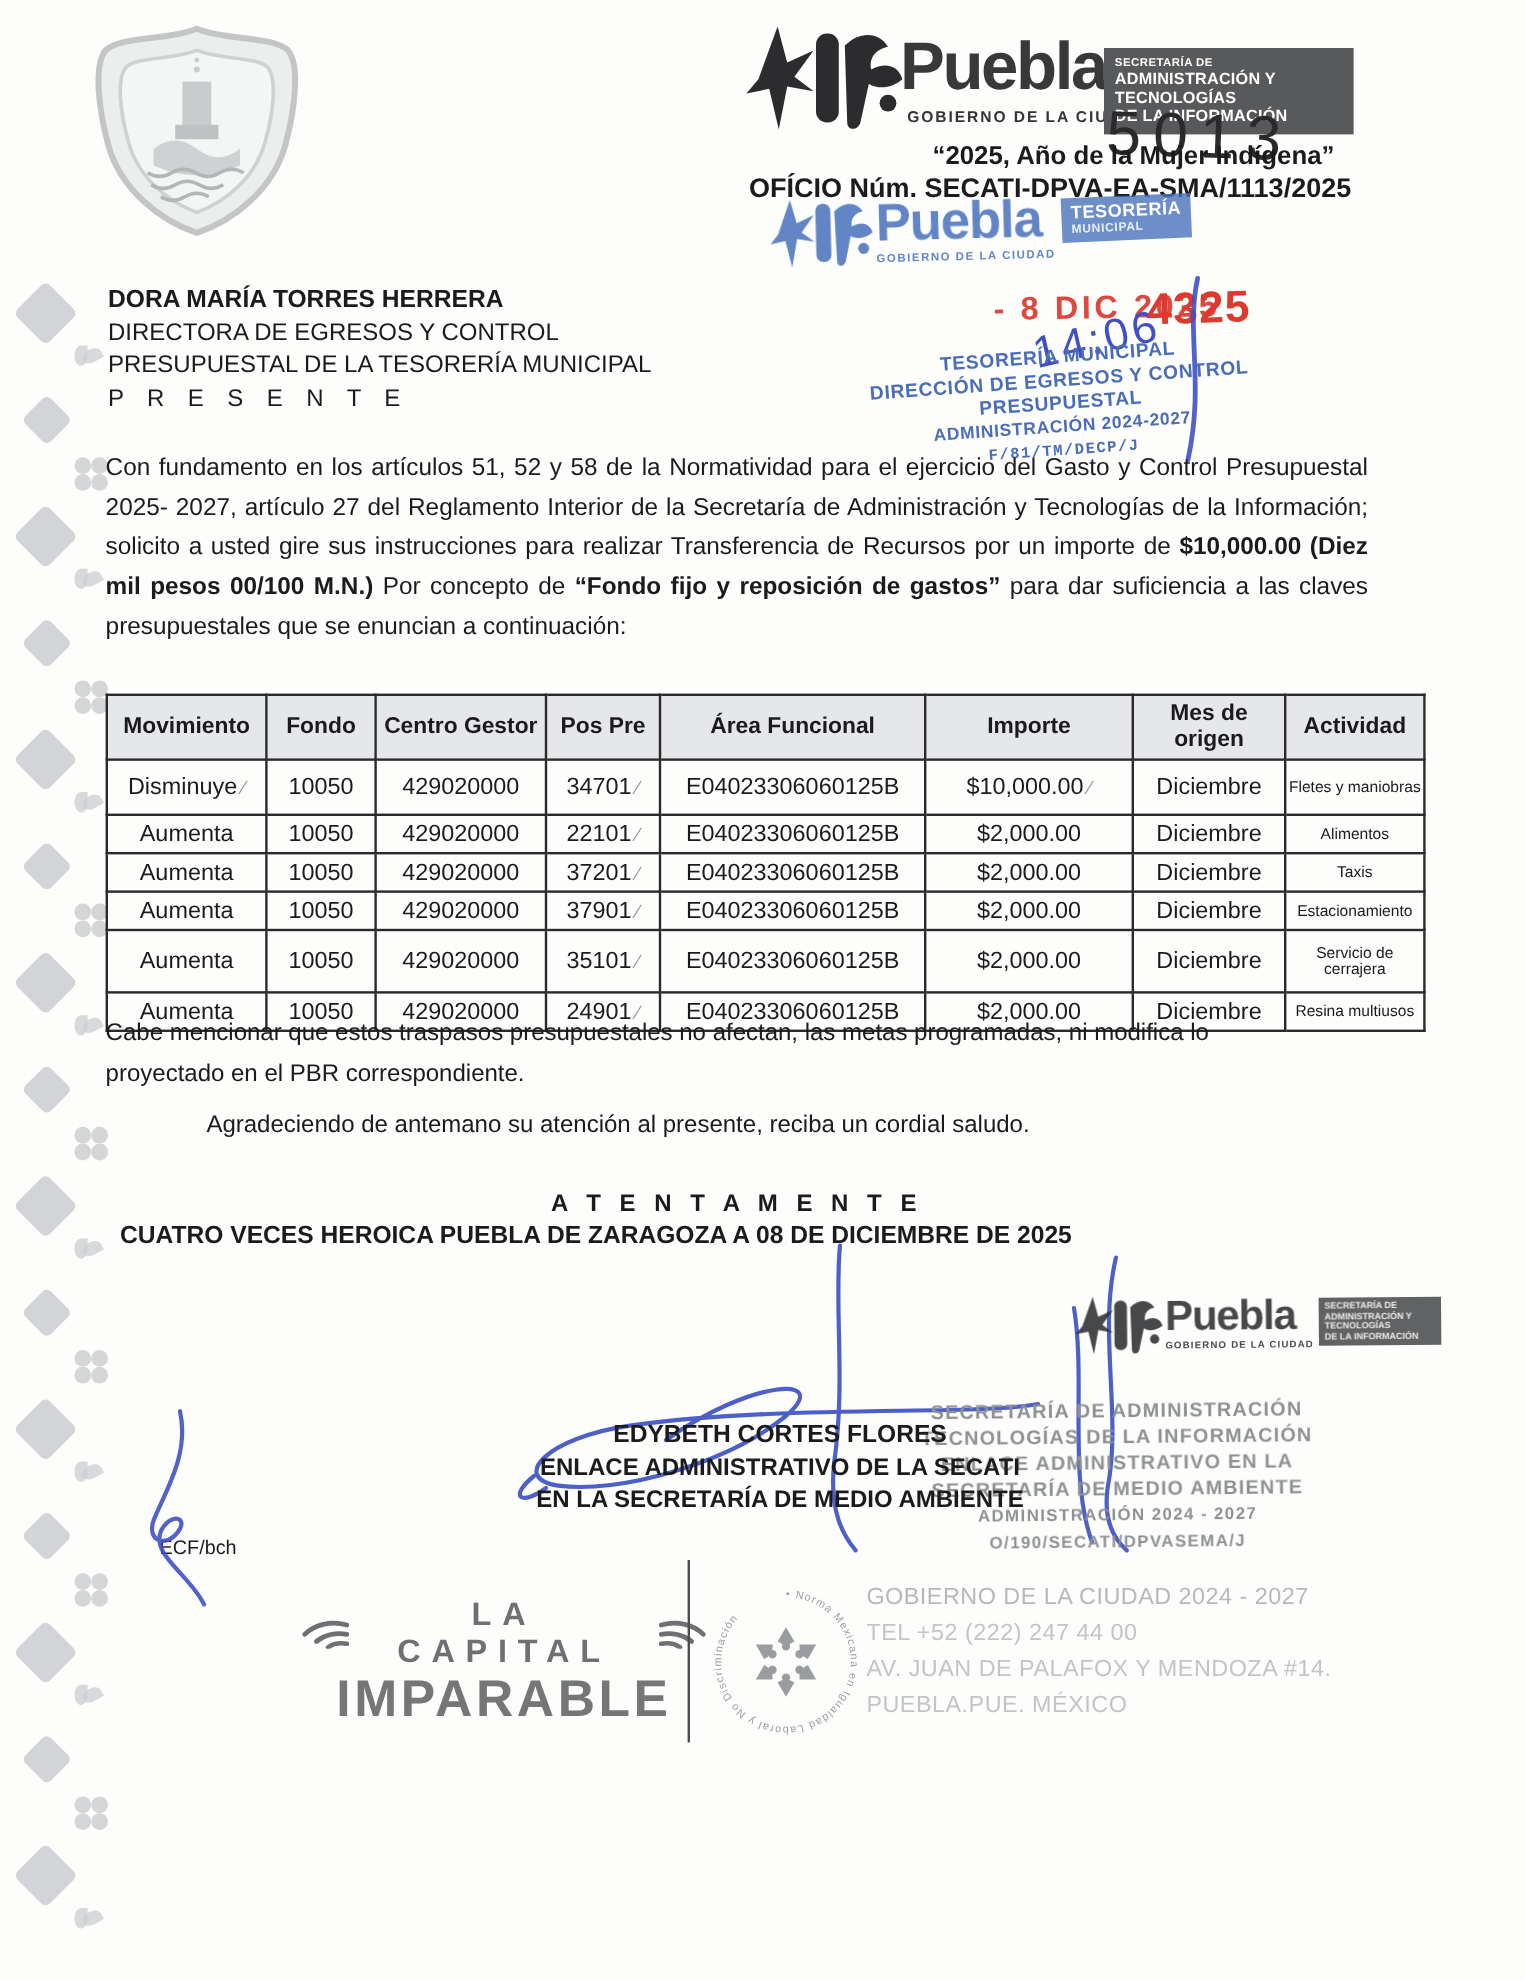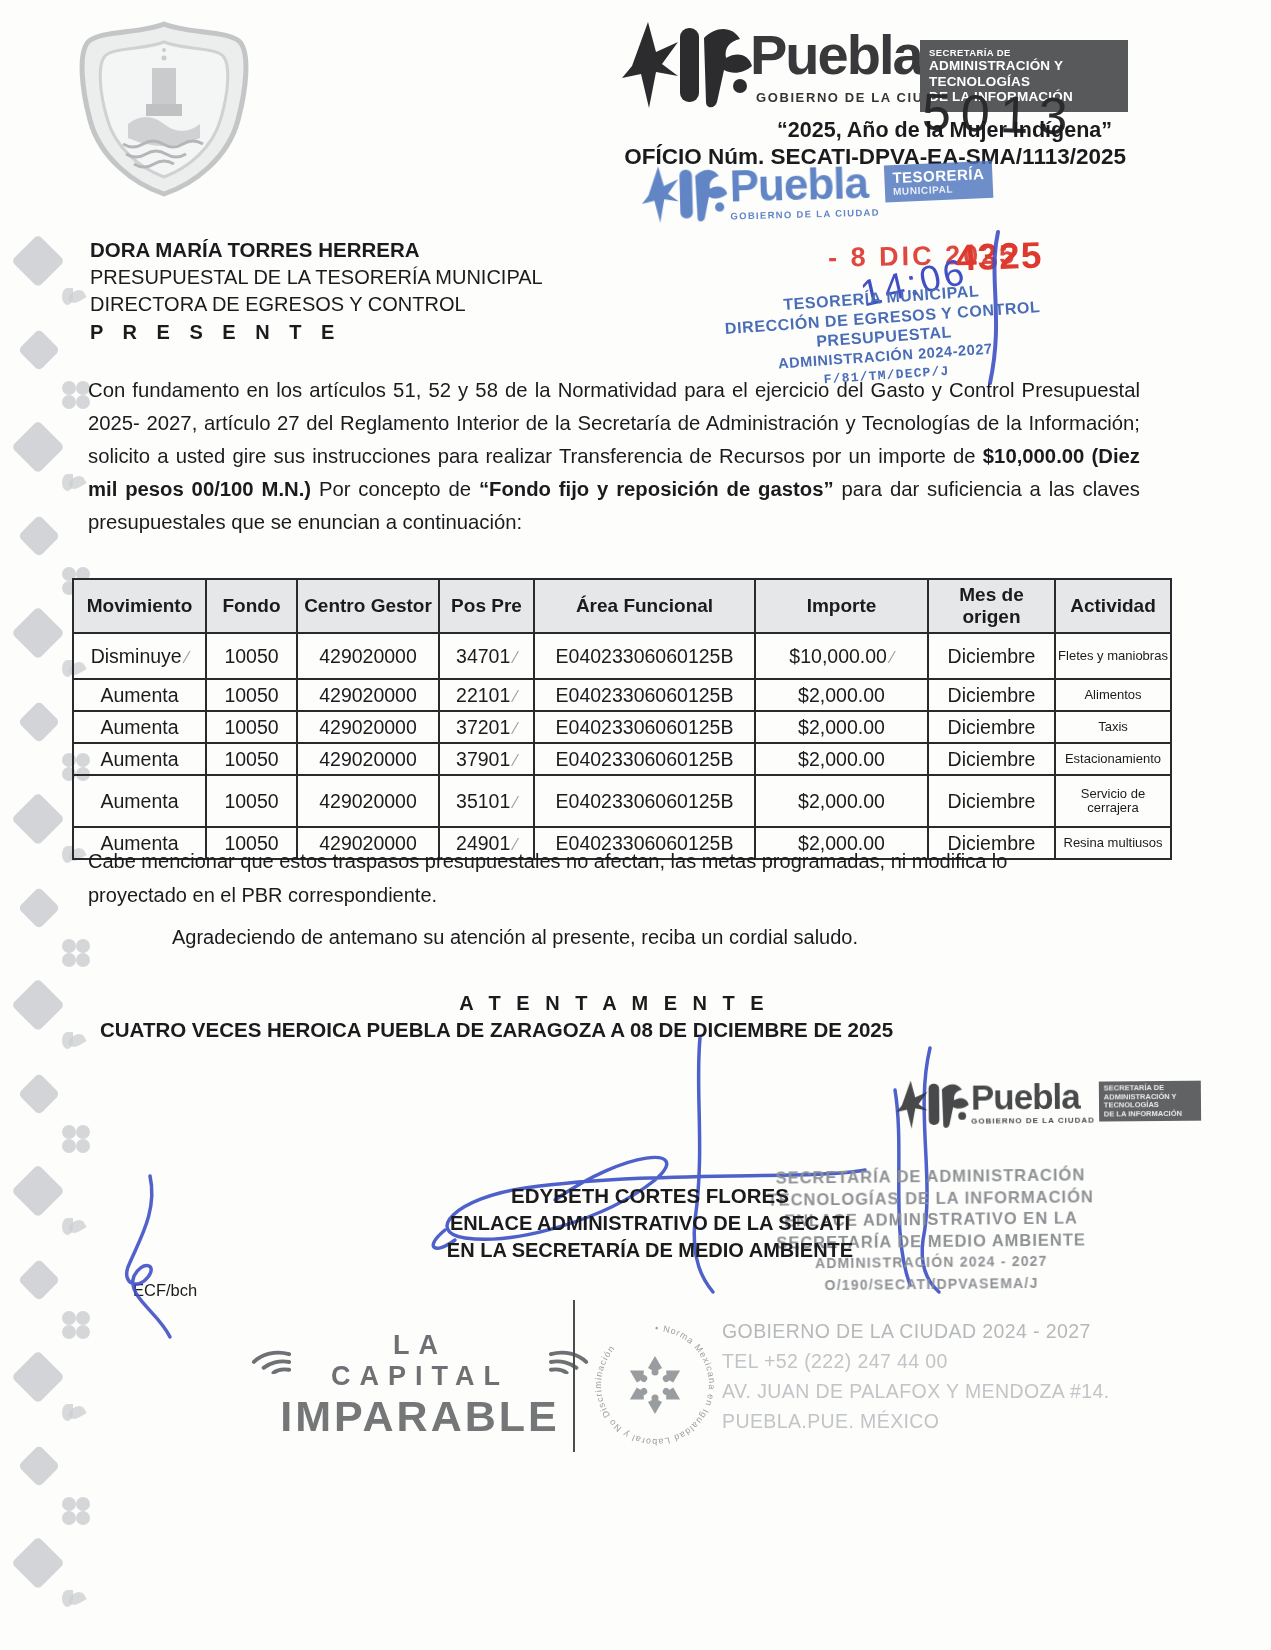--- a/index.html
+++ b/index.html
@@ -37,40 +37,40 @@
   .stamp-top .wm{font-size:44px;font-weight:bold;color:#4a74bd;letter-spacing:-1px;line-height:44px;margin-top:4px;filter:blur(.3px);}
   .stamp-top .tg{font-size:9.5px;font-weight:bold;color:#4a74bd;letter-spacing:1.3px;margin-top:2px;}
   .stamp-top .tbox{background:#4a74bd;color:#fff;margin-left:6px;margin-top:8px;padding:4px 8px 5px;transform:rotate(-1deg);opacity:.92;}
   .stamp-top .tbox .b1{font-size:15px;font-weight:bold;letter-spacing:.5px;}
   .stamp-top .tbox .b2{font-size:10px;font-weight:bold;letter-spacing:.6px;opacity:.85;}
 
   
   .recipient{left:90px;top:224px;line-height:27.5px;margin-top:12px;}
   .recipient .name{font-size:20.5px;font-weight:bold;}
   .recipient .t{font-size:20px;}
-  .recipient .sal{font-size:20px;letter-spacing:7px;font-weight:bold;}
+  .recipient .sal{font-size:20px;letter-spacing:7px;}
 
   
   .red-date{left:828px;top:241px;font-size:27px;font-weight:bold;color:#dd392e;letter-spacing:3px;transform:rotate(-1deg);opacity:.92;}
   .hand-time{left:860px;top:262px;font-size:37px;color:#4050c4;transform:rotate(-13deg);letter-spacing:3px;}
   .red-folio{left:956px;top:236px;font-size:37px;font-weight:bold;color:#dd392e;transform:rotate(-2deg);letter-spacing:1px;}
   .stamp-blue-text{left:688px;top:288px;width:392px;transform:rotate(-4deg);color:#4a6db8;text-align:center;font-weight:bold;}
   .stamp-blue-text .ln{font-size:16px;line-height:19.5px;letter-spacing:.6px;}
   .stamp-blue-text .ln3{font-size:14.5px;}
   .stamp-blue-text .ln4{font-size:13px;letter-spacing:1.2px;font-family:"Liberation Mono",monospace;}
 
   
   .body-p{left:88px;top:374px;width:1052px;font-size:20.3px;line-height:33px;text-align:justify;}
   .p2{left:88px;top:844px;width:1015px;font-size:20px;line-height:34px;}
   .p3{left:172px;top:926px;font-size:20px;}
   .atent{left:88px;top:992px;width:1052px;text-align:center;font-size:20px;font-weight:bold;letter-spacing:5px;}
   .dateline{left:100px;top:1018px;width:1052px;text-align:left;font-size:20.5px;font-weight:bold;}
 
   
-  table.budget{position:absolute;left:72px;top:578px;width:1050px;border-collapse:collapse;table-layout:fixed;}
+  table.budget{position:absolute;left:88px;top:578px;width:1050px;border-collapse:collapse;table-layout:fixed;}
   table.budget th,table.budget td{border:2px solid #2a2a2c;text-align:center;padding:1px 2px;overflow:hidden;}
   table.budget th{background:#e6e7e8;font-size:19px;font-weight:bold;height:50px;line-height:22px;}
   table.budget td{font-size:19.5px;}
   table.budget td.act{font-size:13px;line-height:14.5px;}
   table.budget tr.r0 td{height:42px;}
   table.budget tr.r1 td,table.budget tr.r2 td,table.budget tr.r3 td,table.budget tr.r5 td{height:28px;}
   table.budget tr.r4 td{height:48px;}
   .tick{color:#97999c;font-size:16px;margin-left:4px;font-weight:normal;}
 
   
@@ -201,22 +201,22 @@
       <div class="tg">GOBIERNO DE LA CIUDAD</div>
     </div>
     <div class="tbox">
       <div class="b1">TESORERÍA</div>
       <div class="b2">MUNICIPAL</div>
     </div>
   </div>
 
   <div class="abs recipient">
     <div class="name">DORA MARÍA TORRES HERRERA</div>
+    <div class="t">DIRECTORA DE EGRESOS Y CONTROL</div>
     <div class="t">PRESUPUESTAL DE LA TESORERÍA MUNICIPAL</div>
-    <div class="t">DIRECTORA DE EGRESOS Y CONTROL</div>
     <div class="sal">P R E S E N T E</div>
   </div>
 
   <div class="abs red-date">- 8 DIC 2025</div>
   <div class="abs hand-time">14:06</div>
   <div class="abs red-folio">4325</div>
   <svg class="abs" style="left:940px;top:228px;pointer-events:none" width="130" height="160">
     <path d="M58,4 C48,50 64,90 50,155" stroke="#4050c4" stroke-width="4" fill="none" stroke-linecap="round" opacity=".9"></path>
   </svg>
   <div class="abs stamp-blue-text">

